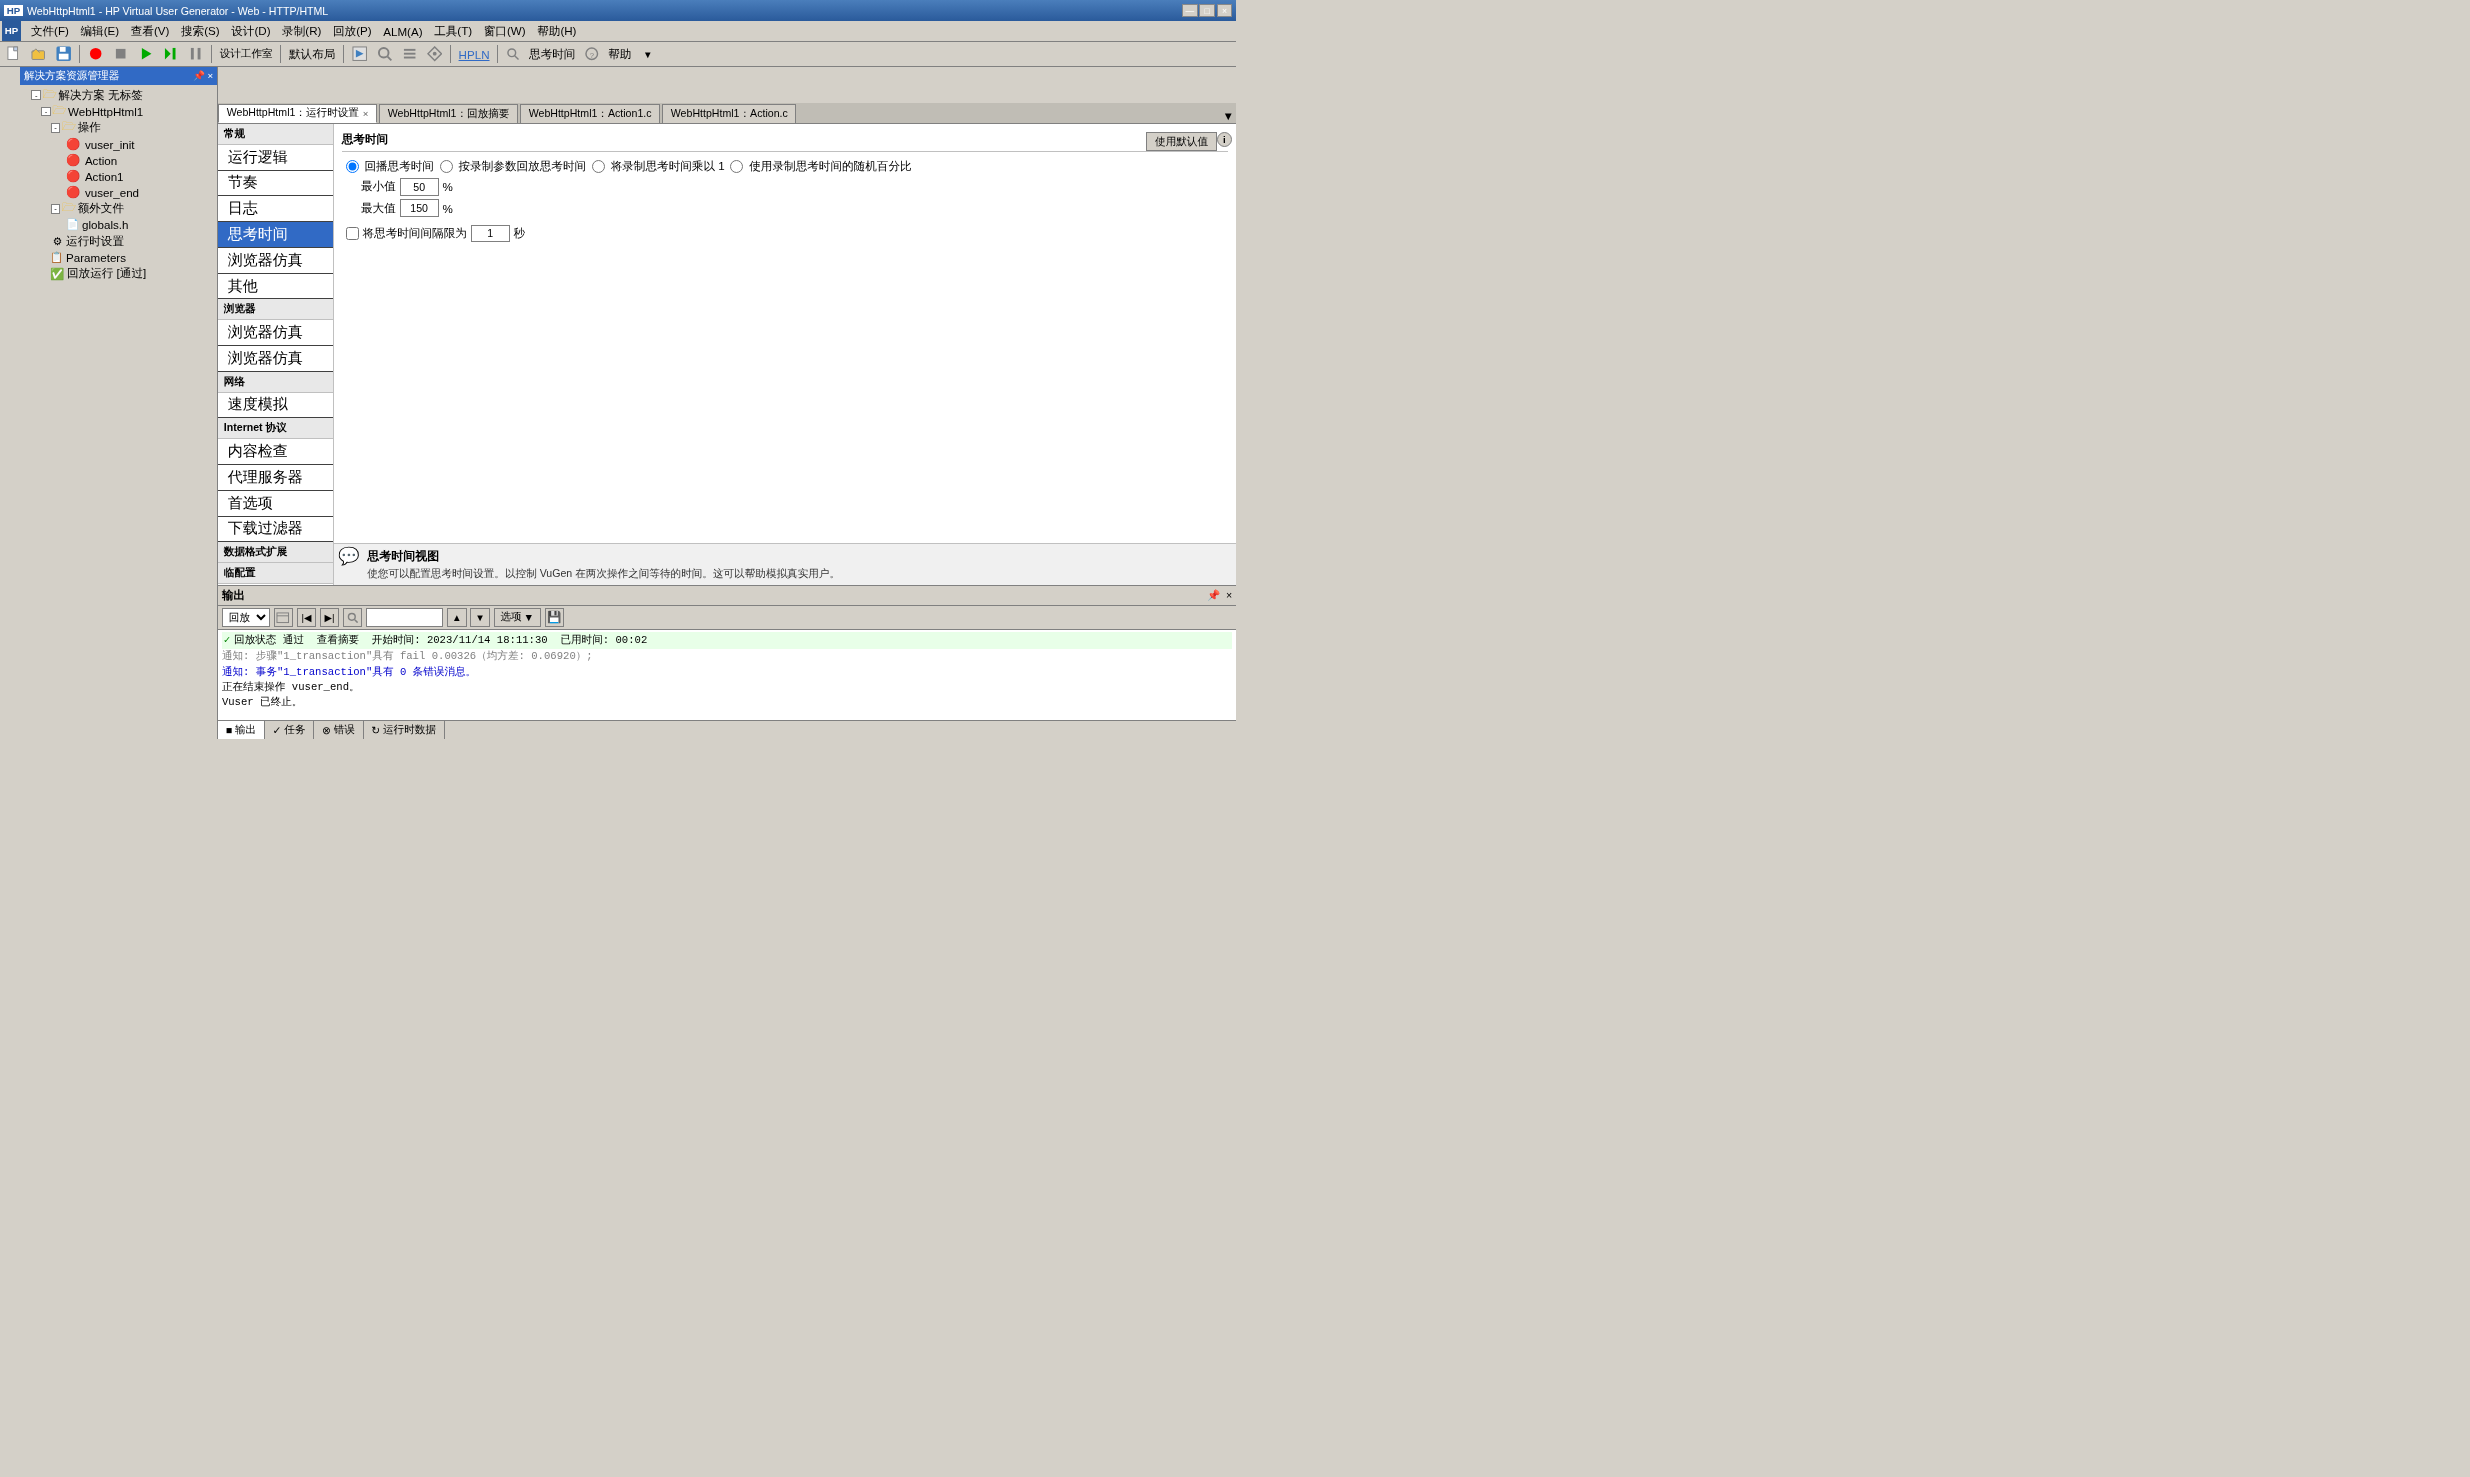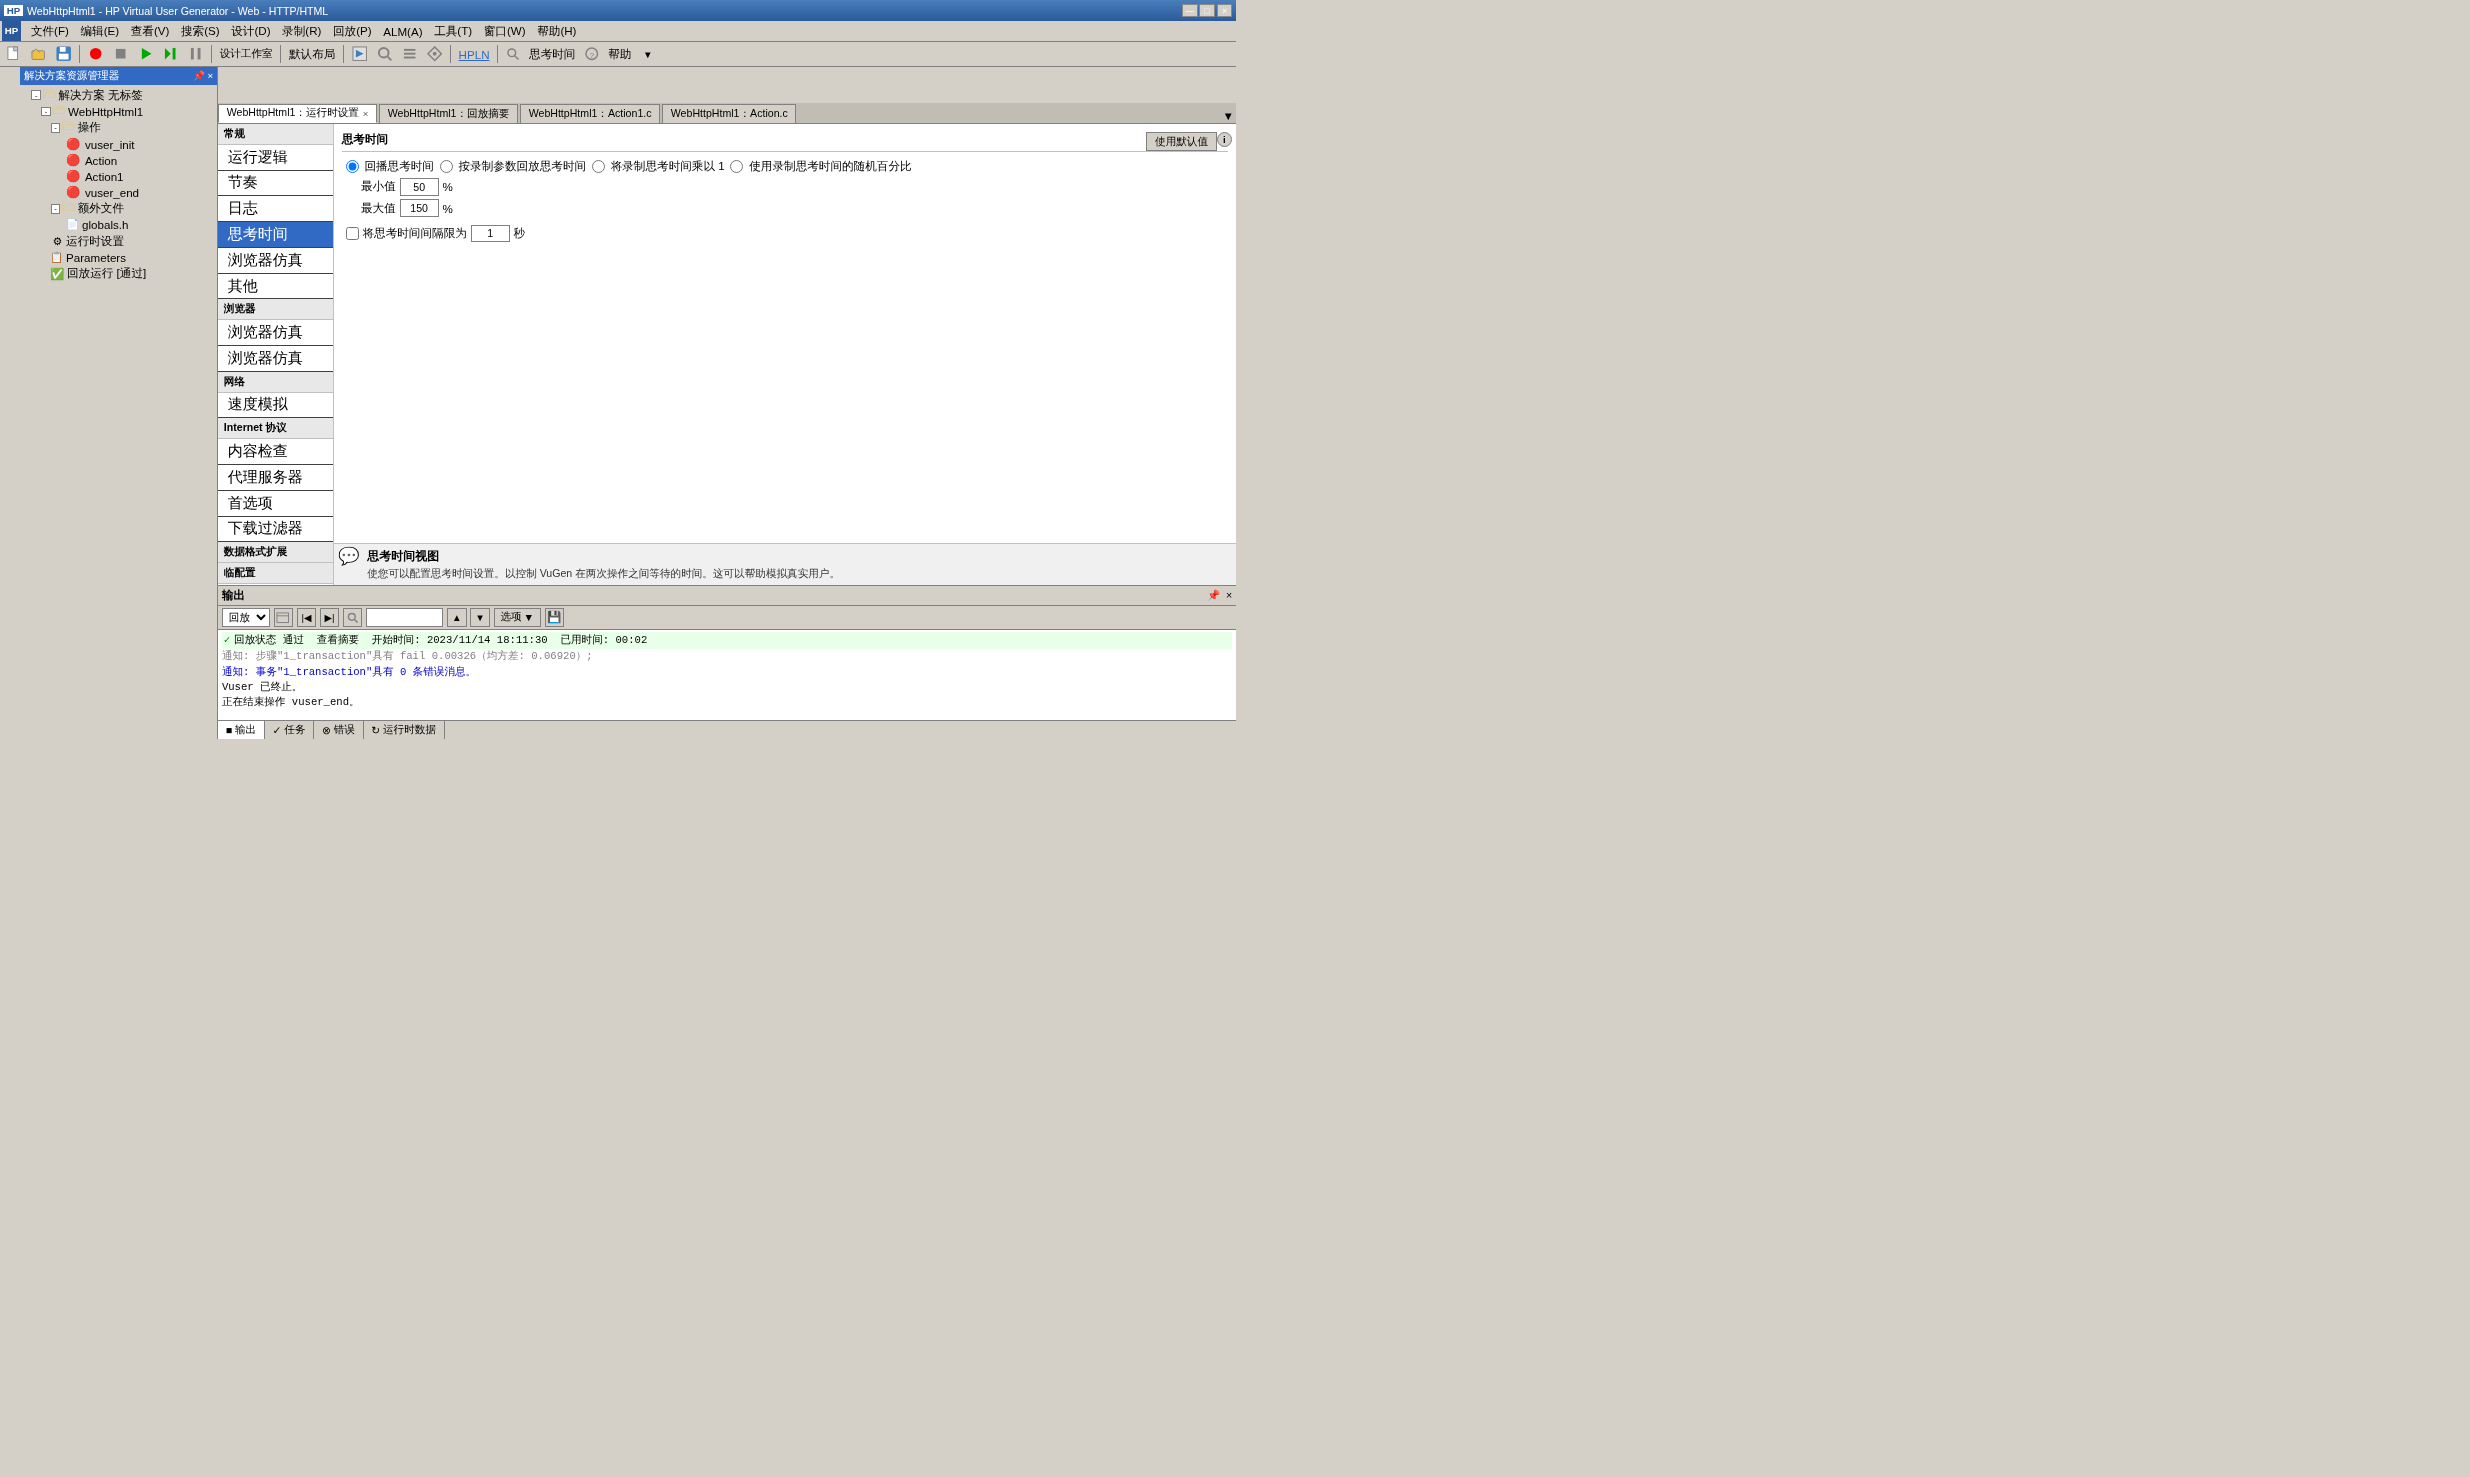--- a/index.html
+++ b/index.html
@@ -471,24 +471,24 @@
             <span style="color:green;font-weight:bold;">✓</span>
             <span>回放状态 通过&nbsp; 查看摘要&nbsp; 开始时间: 2023/11/14 18:11:30&nbsp; 已用时间: 00:02</span>
           </div>
           <div class="output-line">
             <span style="color:#808080;">通知: 步骤"1_transaction"具有 fail 0.00326（均方差: 0.06920）;</span>
           </div>
           <div class="output-line output-info">
             <span>通知: 事务"1_transaction"具有 0 条错误消息。</span>
           </div>
           <div class="output-line output-normal">
+            <span>正在结束操作 vuser_end。</span>
+          </div>
+          <div class="output-line output-normal">
             <span>Vuser 已终止。</span>
-          </div>
-          <div class="output-line output-normal">
-            <span>正在结束操作 vuser_end。</span>
           </div>
         </div>
 
         <div class="bottom-tabs">
           <div class="bottom-tab active">
             <span style="font-size:10.6px;">■</span>
             <span>输出</span>
           </div>
           <div class="bottom-tab">
             <span style="font-size:10.6px;">✓</span>

